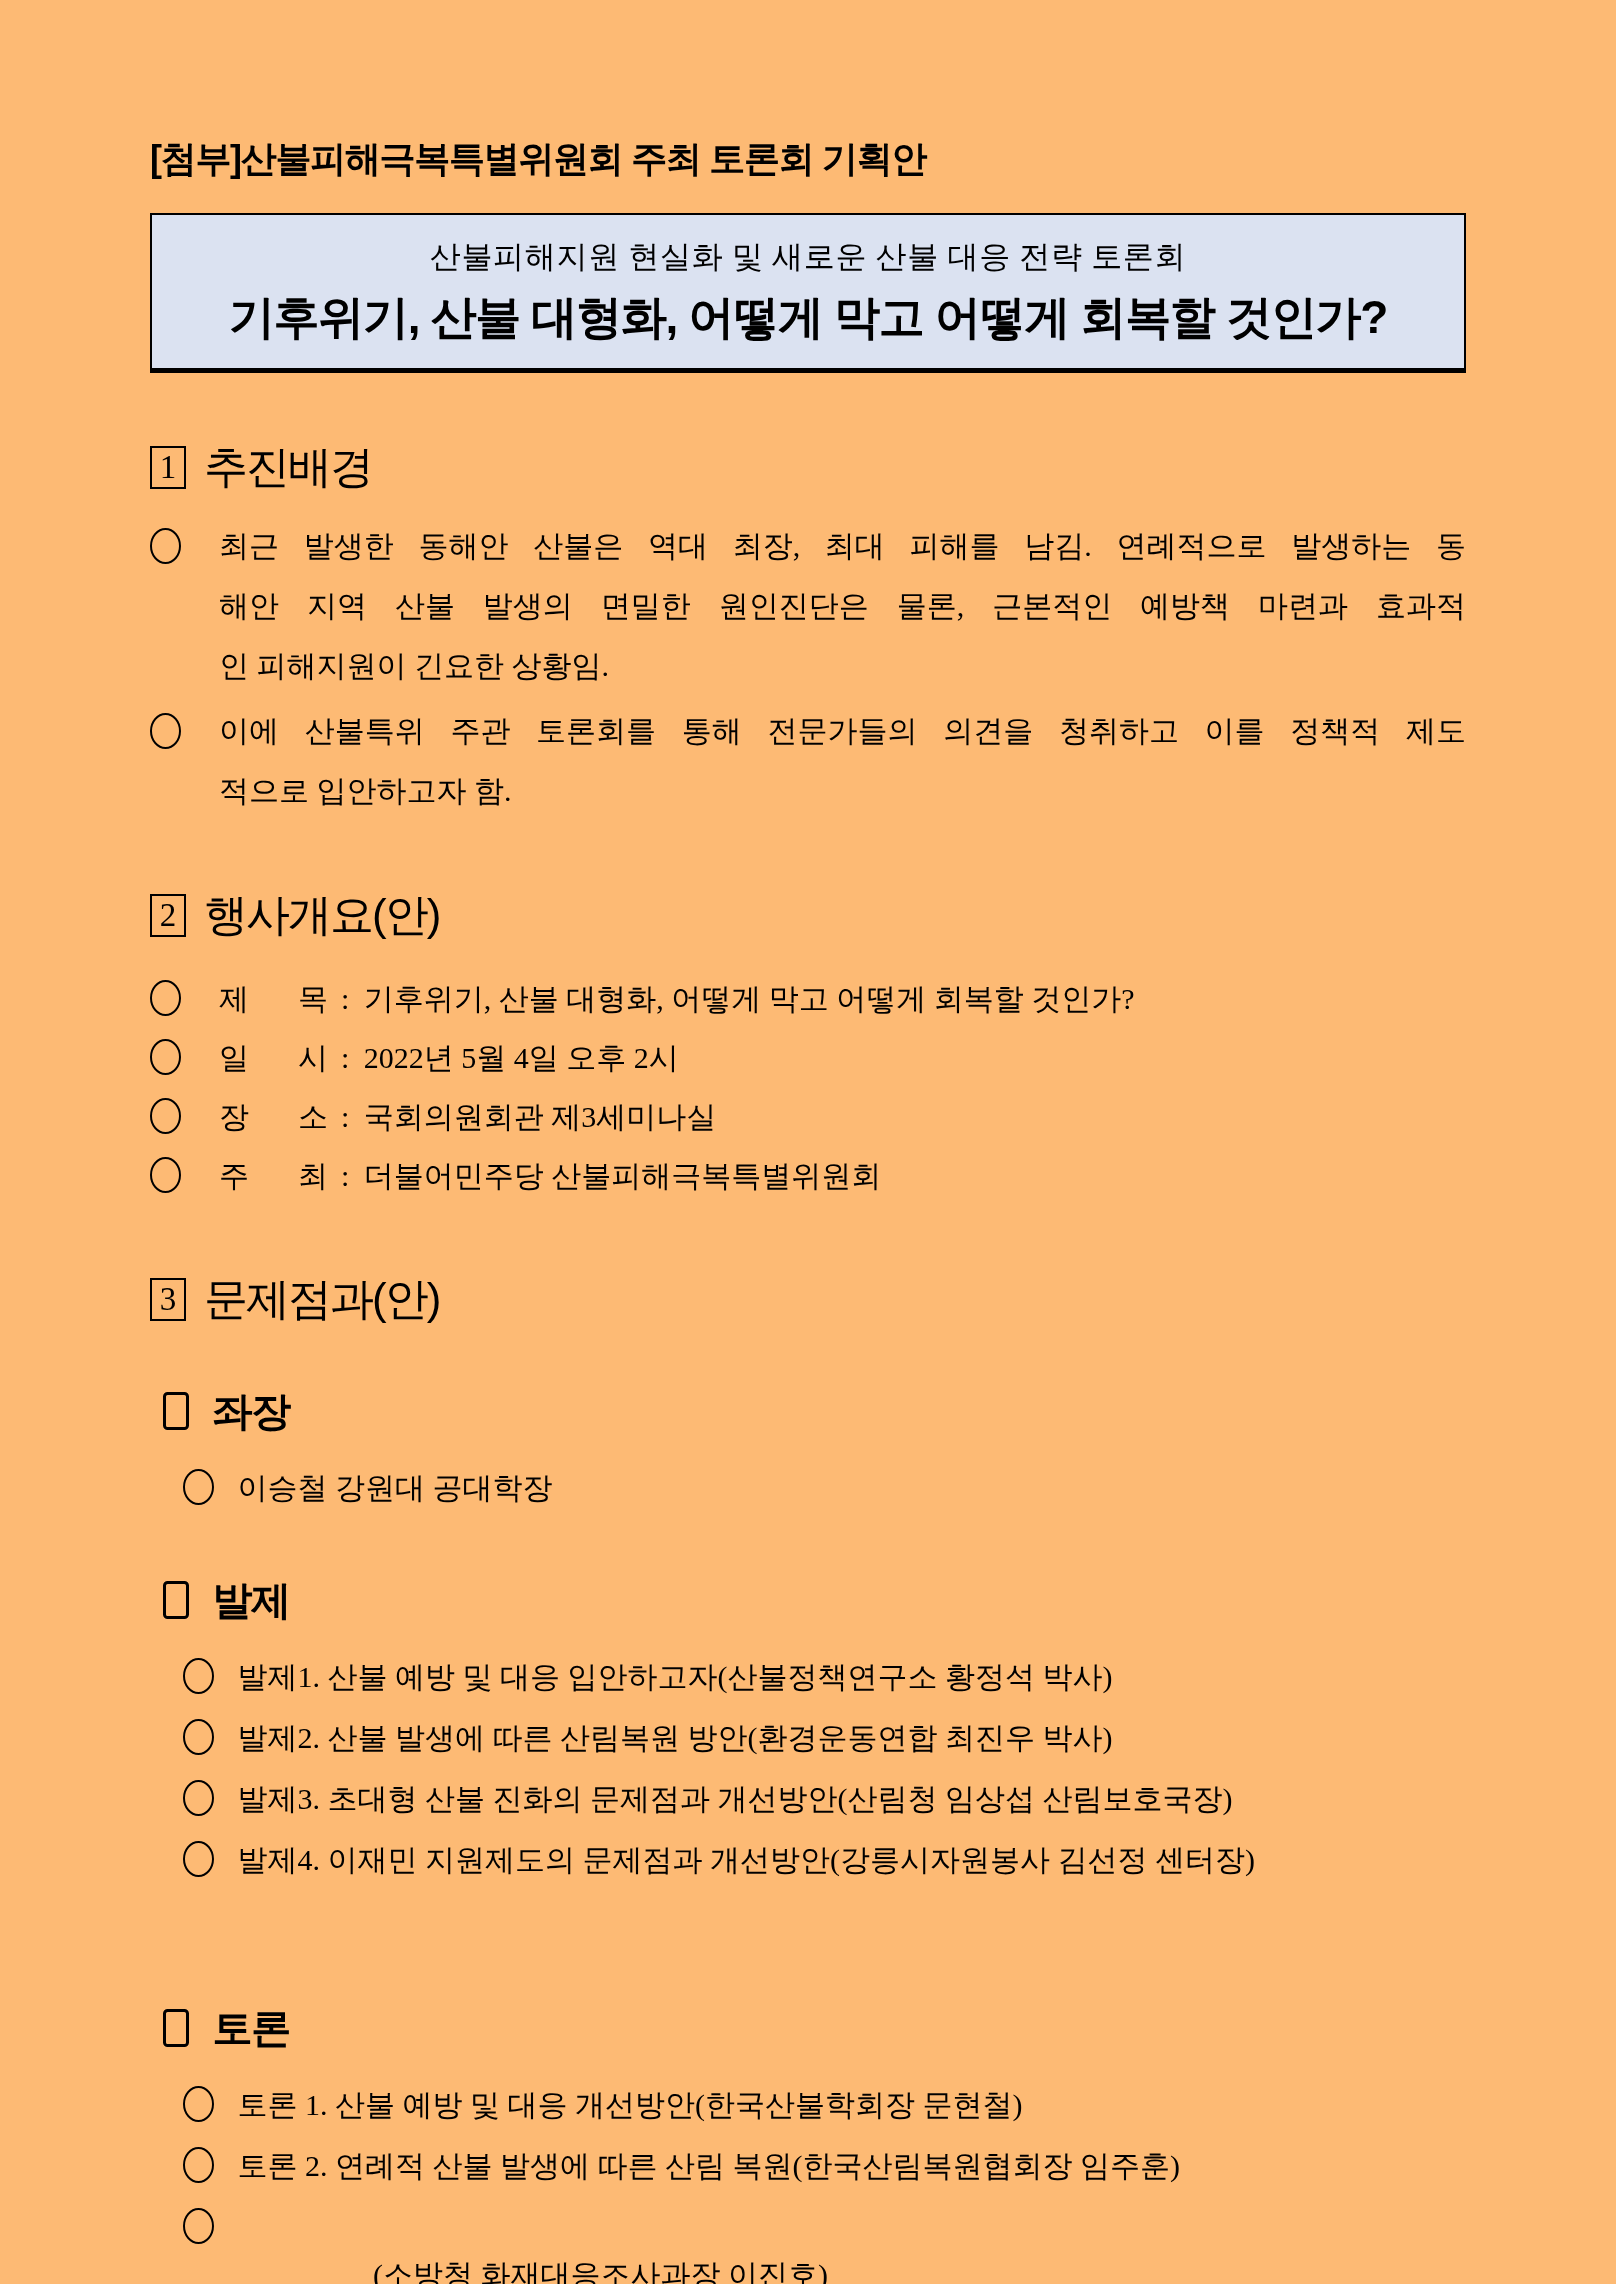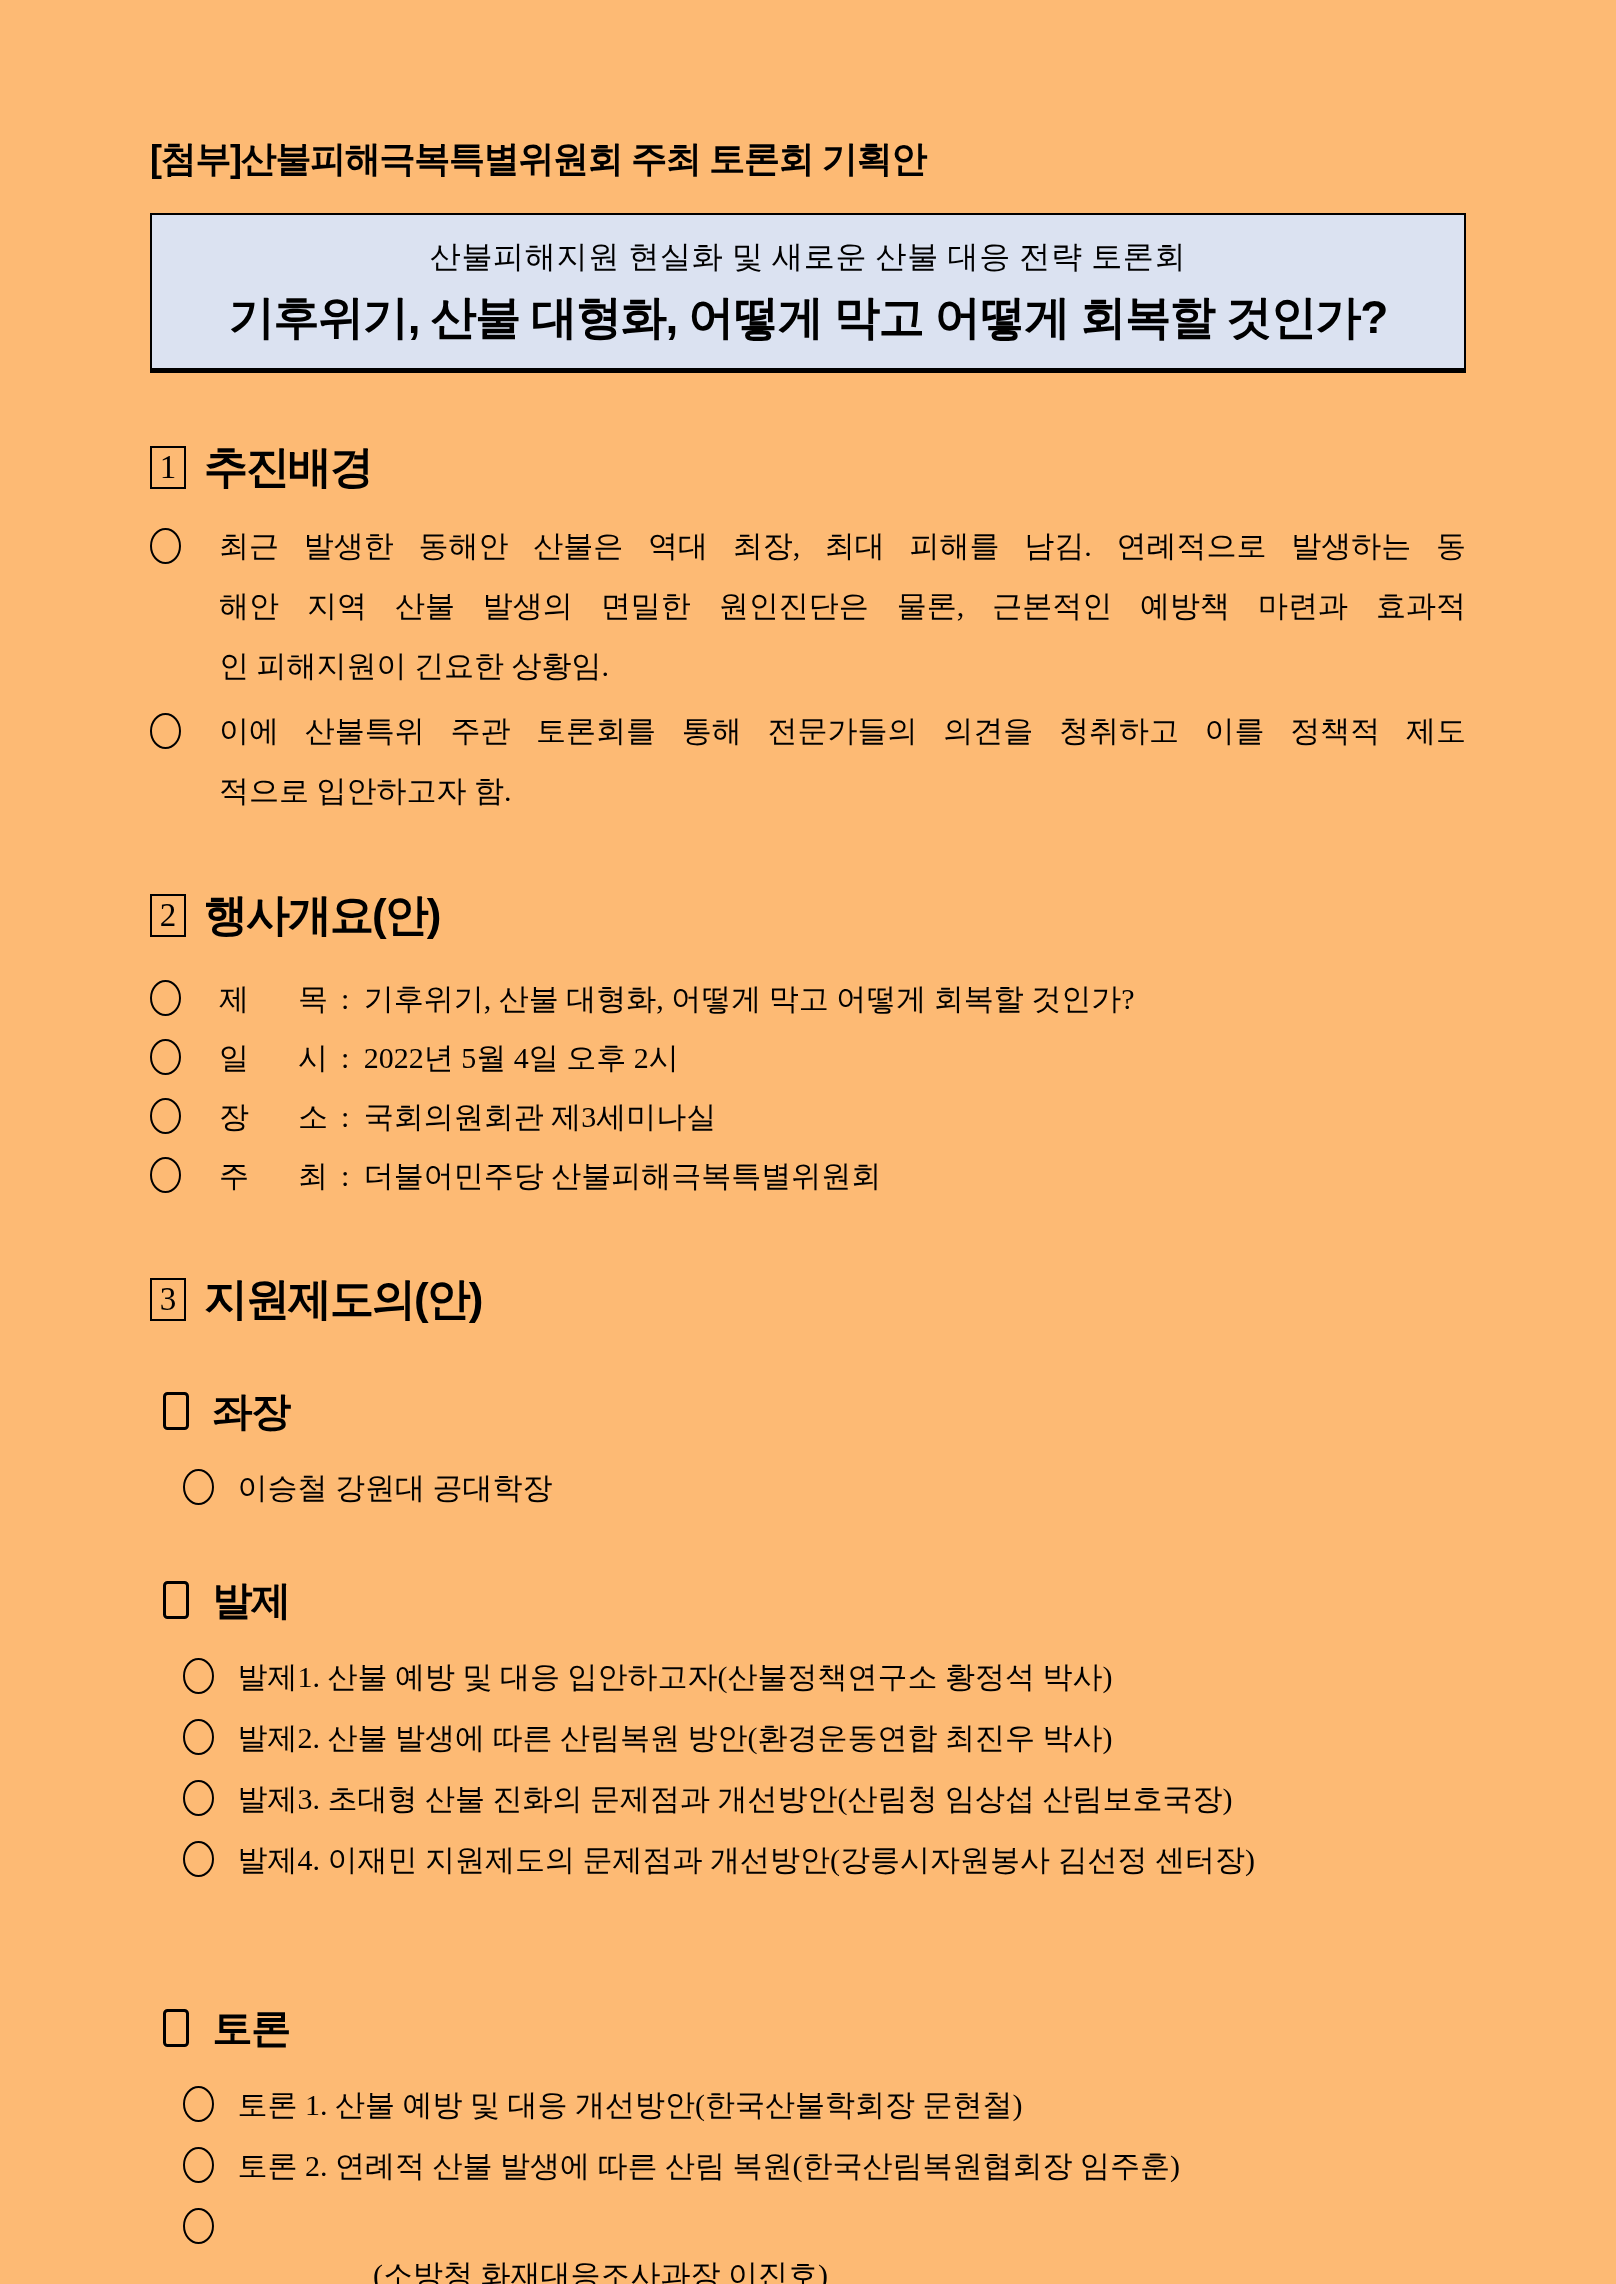--- a/index.html
+++ b/index.html
@@ -55,21 +55,21 @@
     width: 36px;
     height: 43px;
     border: 2.6px solid #000;
     font-family: "Liberation Serif", "DejaVu Serif", serif;
     font-size: 33px;
     flex: none;
   }
   .sec-title {
     margin-left: 18px;
     font-family: "Liberation Sans", "DejaVu Sans", sans-serif;
-    font-weight: 700;
+    font-weight: 400;
     font-size: 44px;
     letter-spacing: -2px;
     white-space: nowrap;
   }
   .obullet {
     flex: none;
     width: 31px;
     height: 36px;
     border: 2.6px solid #000;
     border-radius: 50%;
@@ -179,21 +179,21 @@
         <div class="ftext"><span class="flabel">주 최</span><span class="fsep">:</span><span class="fvalue">더불어민주당 산불피해극복특별위원회</span></div>
       </div>
     </div>
   </section>
 
   <section class="sec">
     <div class="sec-head">
       <span class="numbox">
           <span>3</span>
         </span>
-      <span class="sec-title">지원제도의(안)</span>
+      <span class="sec-title">문제점과(안)</span>
     </div>
 
     <div class="subsec">
       <div class="sub-head">
         <span class="sqbullet"></span>
         <span class="sub-title">좌장</span>
       </div>
       <div class="sub-items">
         <div class="sub-item">
           <span class="obullet"></span>

